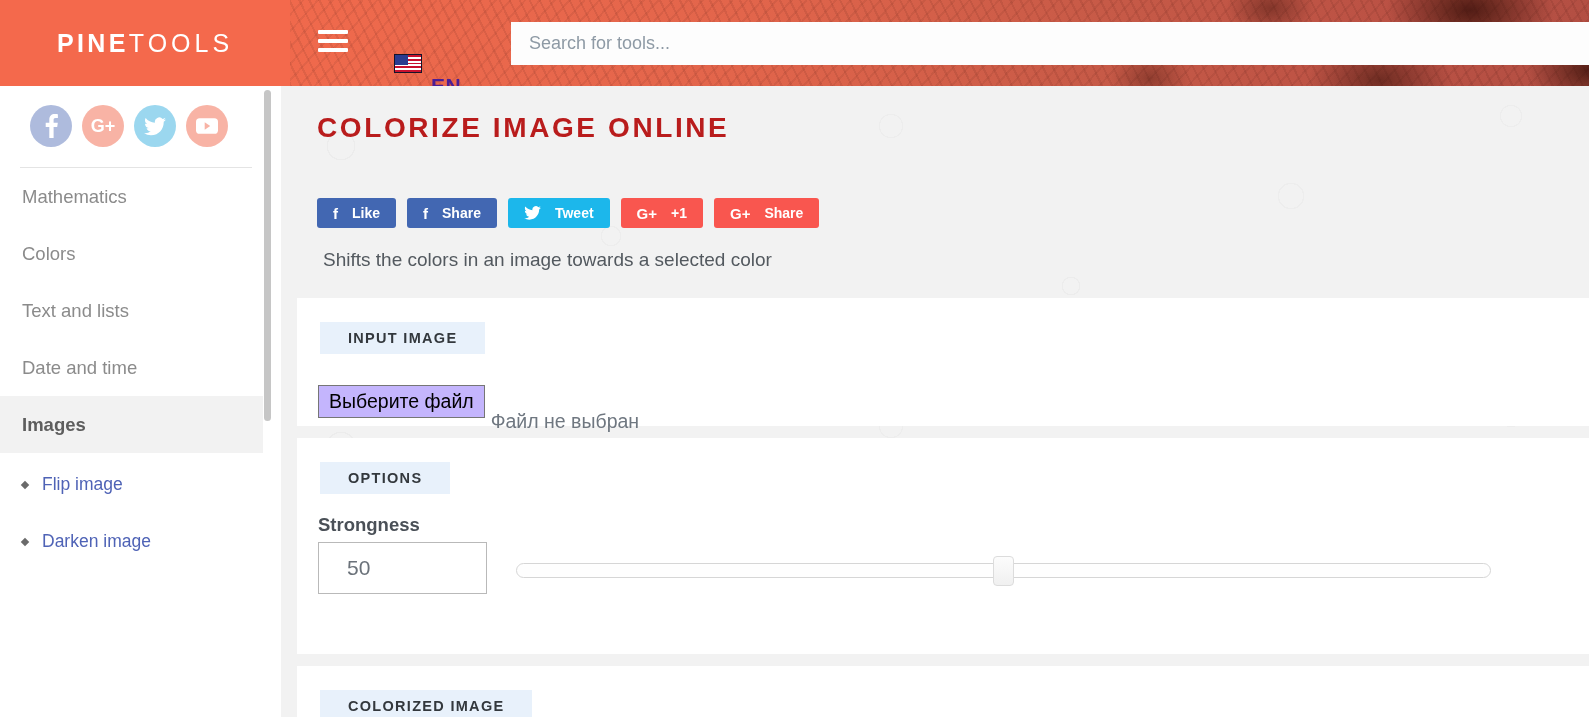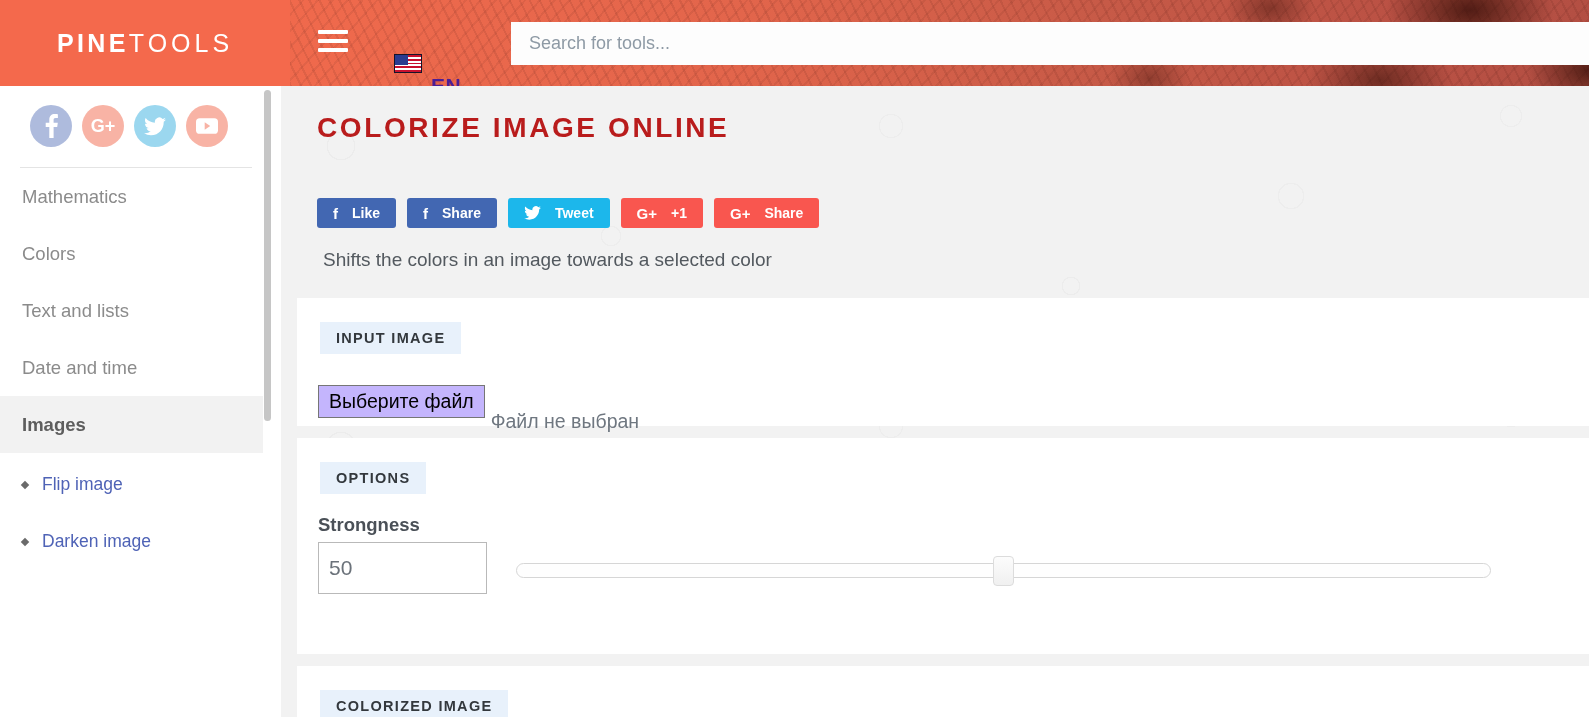--- a/index.html
+++ b/index.html
@@ -206,21 +206,21 @@
     width: 1292px; background: #ffffff;
   }
   #panel-input  { top: 212px; height: 128px; }
   #panel-options{ top: 352px; height: 216px; }
   #panel-output { top: 580px; height: 140px; }
 
   .section-tag {
     position: absolute; left: 23px; top: 24px;
     background: #e8f1fb; color: #33383d;
     font-size: 14.5px; font-weight: 700; letter-spacing: 1.3px;
-    padding: 8px 16px;
+    padding: 8px 28px;
   }
 
   .file-row {
     position: absolute; left: 21px; top: 72px;
     display: flex; align-items: center; gap: 6px;
   }
   .file-btn {
     border: 1px solid #767676; background: #c4b5fd;
     font-family: "Liberation Sans", sans-serif;
     font-size: 19.5px; color: #000;
@@ -230,21 +230,21 @@
 
   .opt-label {
     position: absolute; left: 21px; top: 76px;
     font-size: 18.5px; font-weight: 700; color: #4a5057;
   }
   .num-input {
     position: absolute; left: 21px; top: 104px;
     width: 169px; height: 52px;
     border: 1px solid #b9b9b9; background: #fff;
     font-family: "Liberation Sans", sans-serif;
-    font-size: 21px; color: #6b727a; padding: 0 10px; outline: none;
+    font-size: 21px; color: #6b727a; padding: 0 28px; outline: none;
   }
   .slider-wrap {
     position: absolute; left: 219px; top: 118px;
     width: 975px; height: 26px;
   }
   .slider-track {
     position: absolute; left: 0; top: 7px;
     width: 975px; height: 15px;
     background: #fefefe; border: 1px solid #d6d6d6; border-radius: 8px;
   }

